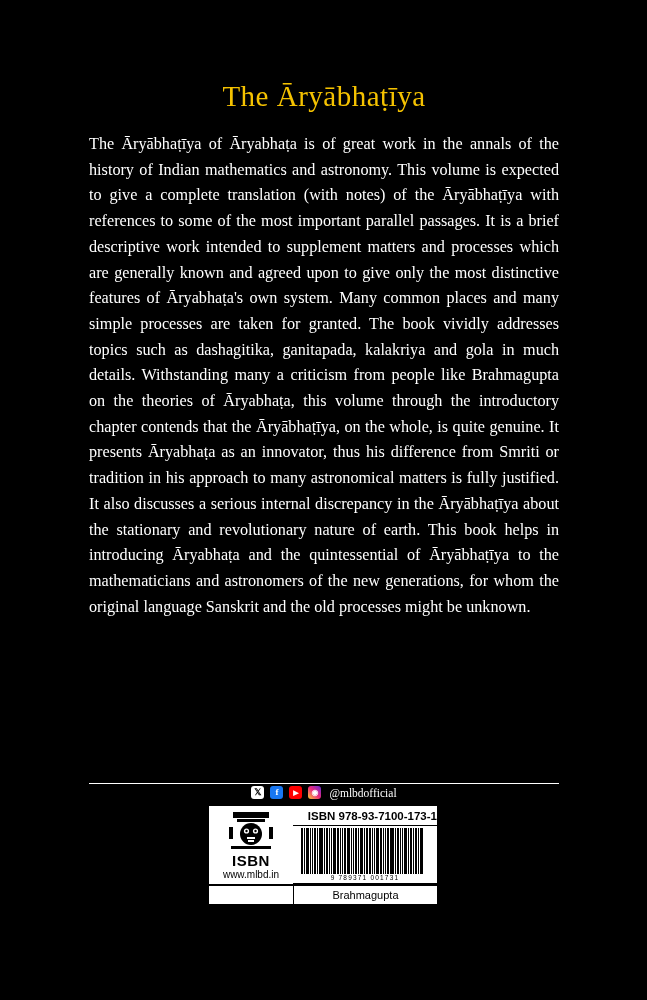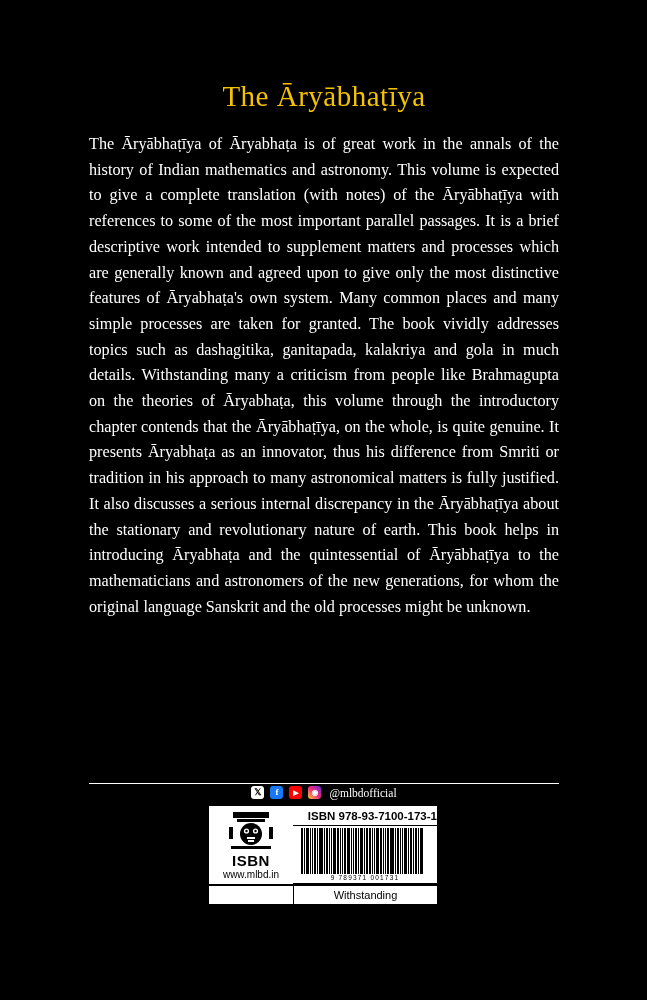--- a/index.html
+++ b/index.html
@@ -283,17 +283,17 @@
           <span style="width:2px"></span>
             <span style="width:1px"></span>
             <span style="width:3px"></span>
         </div>
         <div class="barcode-digits">9 789371 001731</div>
       </div>
     </div>
 
     <div class="footer-row2">
       <div class="subject-left"></div>
-      <div class="subject-box">Withstanding</div>
+      <div class="subject-box">Brahmagupta</div>
     </div>
   </div>
 
 </div>
 
 </body></html>

